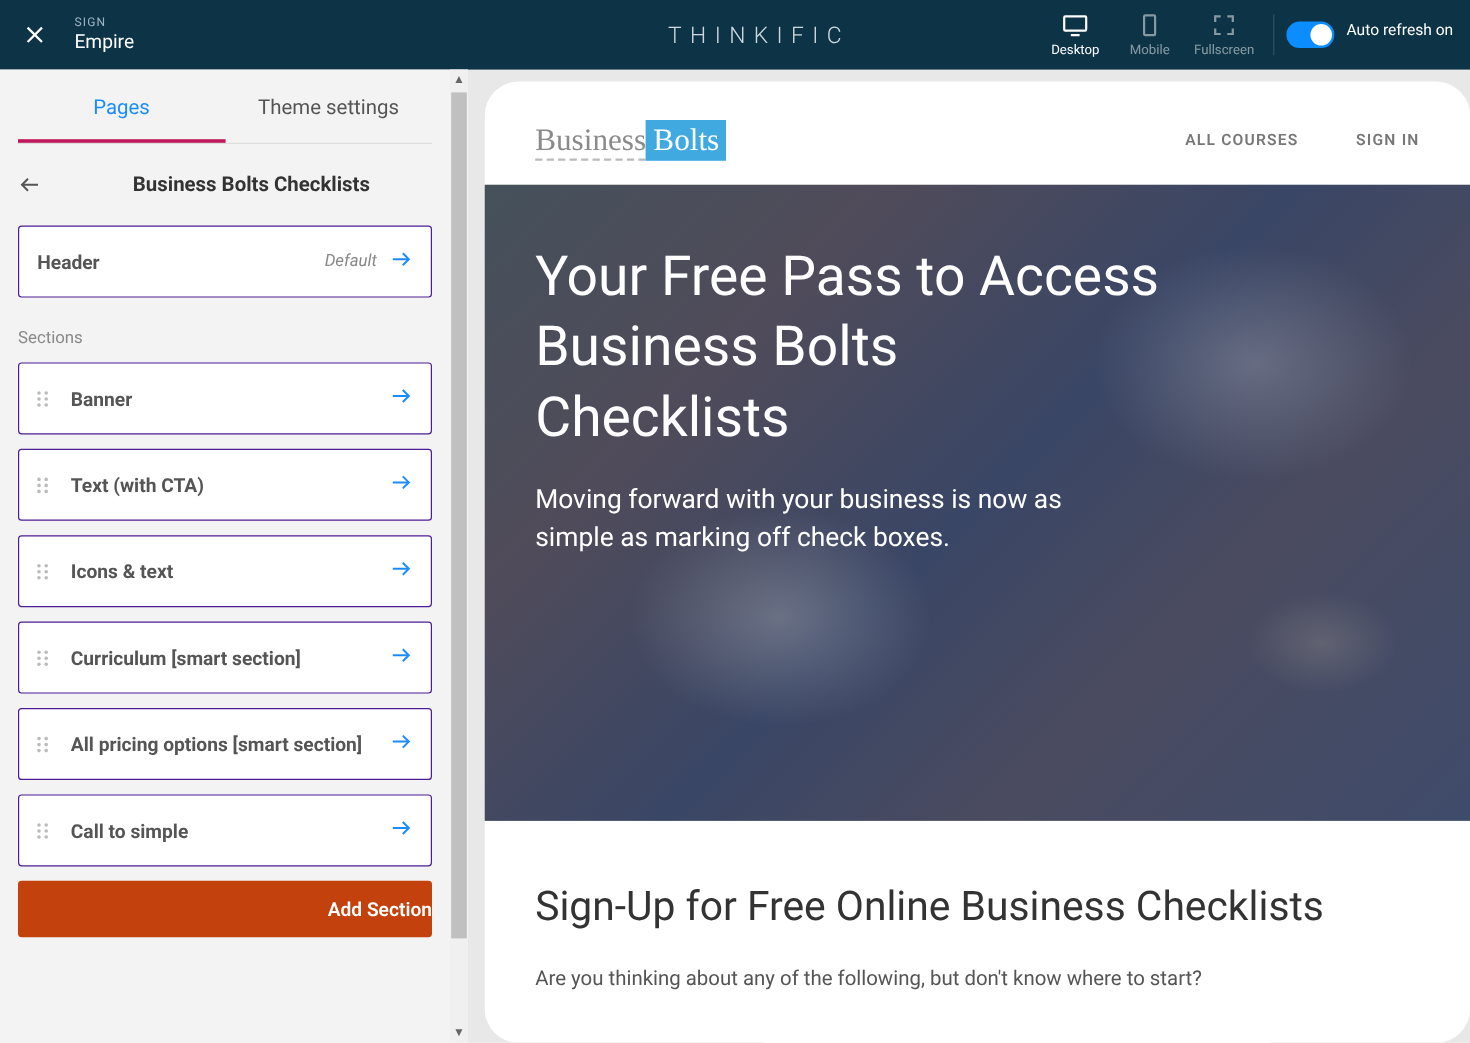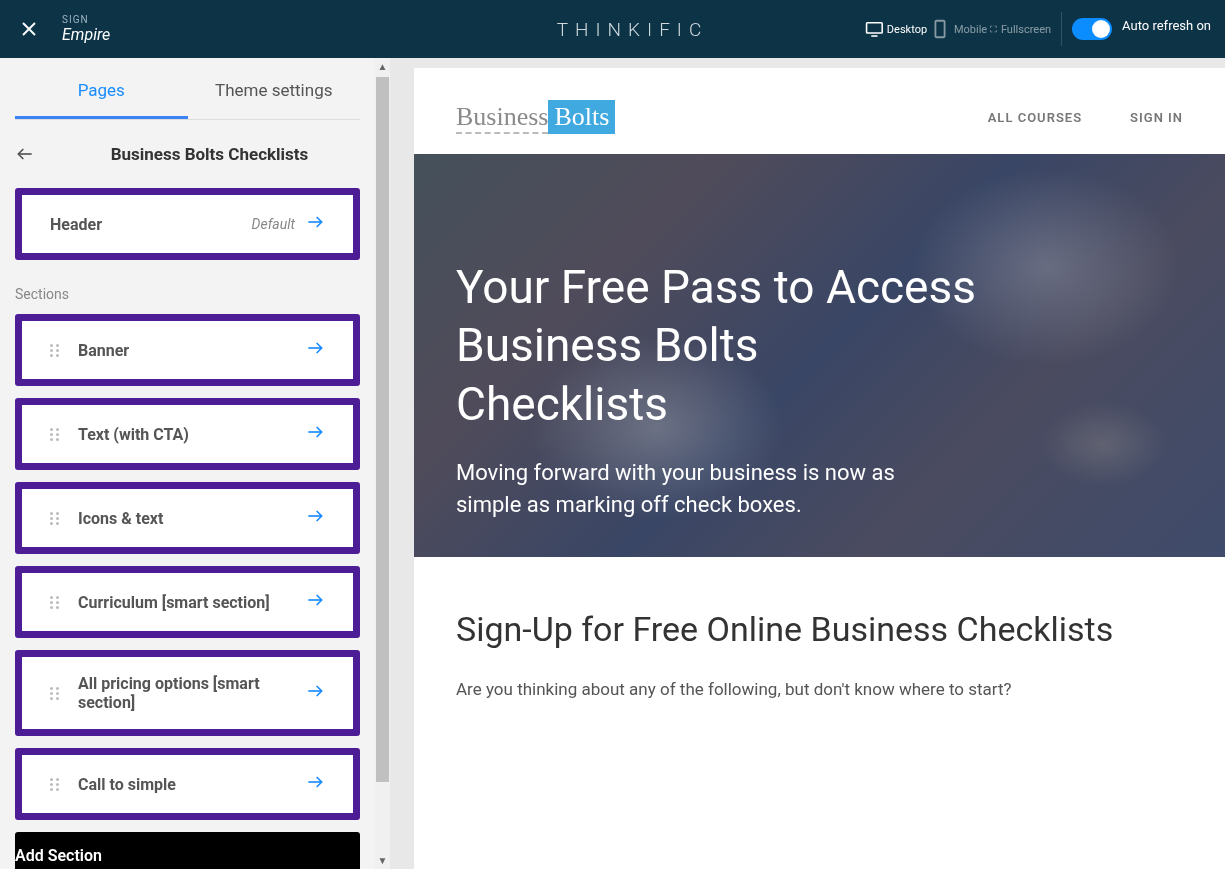--- a/index.html
+++ b/index.html
@@ -4,24 +4,24 @@
 <style>
 * { margin: 0; padding: 0; box-sizing: border-box; }
 body { font-family: -apple-system, BlinkMacSystemFont, "Segoe UI", Roboto, sans-serif; background: #f0f0f0; width: 1225px; height: 869px; overflow: hidden; }
 
 
 .topbar { height: 58px; background: #0c3346; display: flex; align-items: center; color: #fff; position: relative; }
 .topbar .close { width: 58px; display: flex; align-items: center; justify-content: center; cursor: pointer; }
 .topbar .close svg { width: 18px; height: 18px; }
 .topbar .theme-info { padding-left: 4px; }
 .topbar .theme-label { font-size: 10px; letter-spacing: 1px; color: #9fb3c1; }
-.topbar .theme-name { font-size: 16px; color: #fff; font-style: italic; }
+.topbar .theme-name { font-size: 16px; color: #fff; }
 .topbar .brand { position: absolute; left: 50%; transform: translateX(-50%); font-size: 19px; letter-spacing: 7px; font-weight: 300; color: #cfd8dd; margin-left: 20px; }
 .topbar .right { margin-left: auto; display: flex; align-items: center; height: 100%; }
-.topbar .device { width: 62px; display: flex; flex-direction: row; align-items: center; justify-content: center; gap: 3px; height: 100%; cursor: pointer; }
+.topbar .device { width: 62px; display: flex; flex-direction: column; align-items: center; justify-content: center; gap: 3px; height: 100%; cursor: pointer; }
 .topbar .device svg { width: 22px; height: 22px; }
 .topbar .device.inactive { opacity: 0.5; }
 .topbar .device-label { font-size: 11px; }
 .topbar .divider { width: 1px; height: 34px; background: #345361; margin: 0 10px; }
 .topbar .toggle-wrap { display: flex; align-items: flex-start; gap: 10px; padding-right: 14px; }
 .topbar .toggle { width: 40px; height: 22px; background: #0b8dff; border-radius: 11px; position: relative; cursor: pointer; }
 .topbar .toggle .knob { width: 18px; height: 18px; background: #fff; border-radius: 50%; position: absolute; top: 2px; right: 2px; }
 .topbar .toggle-label { font-size: 13px; }
 
 
@@ -30,58 +30,58 @@
 
 .sidebar { width: 390px; background: #f3f3f3; position: relative; display: flex; flex-direction: column; }
 .sidebar-scroll { overflow-y: auto; flex: 1; }
 .sidebar .scrollbar { width: 15px; background: #f0f0f0; position: absolute; right: 0; top: 0; bottom: 0; display: flex; flex-direction: column; align-items: center; }
 .sidebar .scrollbar .arrow { font-size: 10px; color: #666; padding: 3px; }
 .sidebar .scrollbar .thumb { width: 13px; background: #c0c0c0; flex: 1; margin: 2px 0 70px; }
 .sidebar-inner { padding: 0 15px 0 15px; margin-right: 15px; }
 
 .tabs { display: flex; border-bottom: 1px solid #ddd; }
 .tab { flex: 1; text-align: center; padding: 22px 0 16px; font-size: 17px; color: #555; cursor: pointer; }
-.tab.active { color: #1a8cff; border-bottom: 3px solid #3b82f6; }
+.tab.active { color: #1a8cff; border-bottom: 3px solid #be185d; }
 
 .page-header { display: flex; align-items: center; padding: 24px 0; gap: 44px; }
 .page-header .back { width: 30px; display: flex; align-items: center; cursor: pointer; }
 .page-header .title { flex: 1; text-align: center; font-size: 17px; font-weight: 700; color: #333; padding-right: 30px; }
 
-.card { background: #fff; border: 7px solid #4c1d95; border-radius: 3px; padding: 17px 28px; display: flex; align-items: center; cursor: pointer; margin-bottom: 12px; }
+.card { background: #fff; border: 1px solid #4c1d95; border-radius: 3px; padding: 17px 15px; display: flex; align-items: center; cursor: pointer; margin-bottom: 12px; }
 .card .drag { width: 14px; margin-right: 14px; color: #bbb; display: grid; grid-template-columns: 4px 4px; gap: 2px; }
 .card .drag span { width: 3px; height: 3px; background: #bbb; border-radius: 50%; }
 .card .label { flex: 1; font-size: 16px; font-weight: 700; color: #555; }
 .card .badge { font-size: 14px; font-style: italic; color: #888; margin-right: 10px; }
 .card .arrow { color: #1a8cff; }
 
 .header-card .label { font-weight: 700; }
 
 .sections-label { font-size: 14px; color: #888; padding: 14px 0 12px 0; }
 
-.add-section { background: #000000; color: #fff; text-align: left; padding: 14px 0; font-size: 16px; font-weight: 600; border-radius: 3px; cursor: pointer; margin-top: 6px; }
+.add-section { background: #c2410c; color: #fff; text-align: right; padding: 14px 0; font-size: 16px; font-weight: 600; border-radius: 3px; cursor: pointer; margin-top: 6px; }
 
 
 .preview { flex: 1; background: #e8e8e8; padding-top: 10px; overflow: hidden; }
-.preview-inner { background: #fff; height: 100%; margin-left: 24px; }
+.preview-inner { background: #fff; height: 100%; margin-left: 14px; border-radius: 28px; }
 
 .site-header { display: flex; align-items: center; padding: 32px 42px 20px; }
 .site-logo { display: flex; align-items: baseline; }
 .site-logo .part1 { font-size: 26px; color: #8a8a8a; font-family: "Times New Roman", serif; font-weight: 400; }
 .site-logo .part2 { font-size: 26px; background: #3fa9e0; color: #fff; padding: 2px 6px; font-family: "Times New Roman", serif; font-weight: 400; }
 .site-logo .underline { border-bottom: 2px dashed #bbb; }
 .site-nav { margin-left: auto; display: flex; gap: 48px; }
 .site-nav a { color: #777; font-size: 13px; letter-spacing: 1px; font-weight: 600; cursor: pointer; }
 
 .banner {
-  height: 403px;
+  height: 530px;
   background:
     linear-gradient(rgba(40,50,90,0.65), rgba(40,50,90,0.65)),
     linear-gradient(135deg, #7b8a5a 0%, #9a7a5a 25%, #5a6b7a 50%, #8a7a6a 70%, #6a7a8a 100%);
   background-size: cover;
-  padding: 104px 42px 0;
+  padding: 48px 42px 0;
   color: #fff;
   position: relative;
 }
 .banner::before {
   content: "";
   position: absolute;
   inset: 0;
   background:
     radial-gradient(ellipse 180px 130px at 30% 68%, rgba(220,220,220,0.28), transparent 70%),
     radial-gradient(ellipse 190px 140px at 78% 28%, rgba(200,200,210,0.28), transparent 70%),

